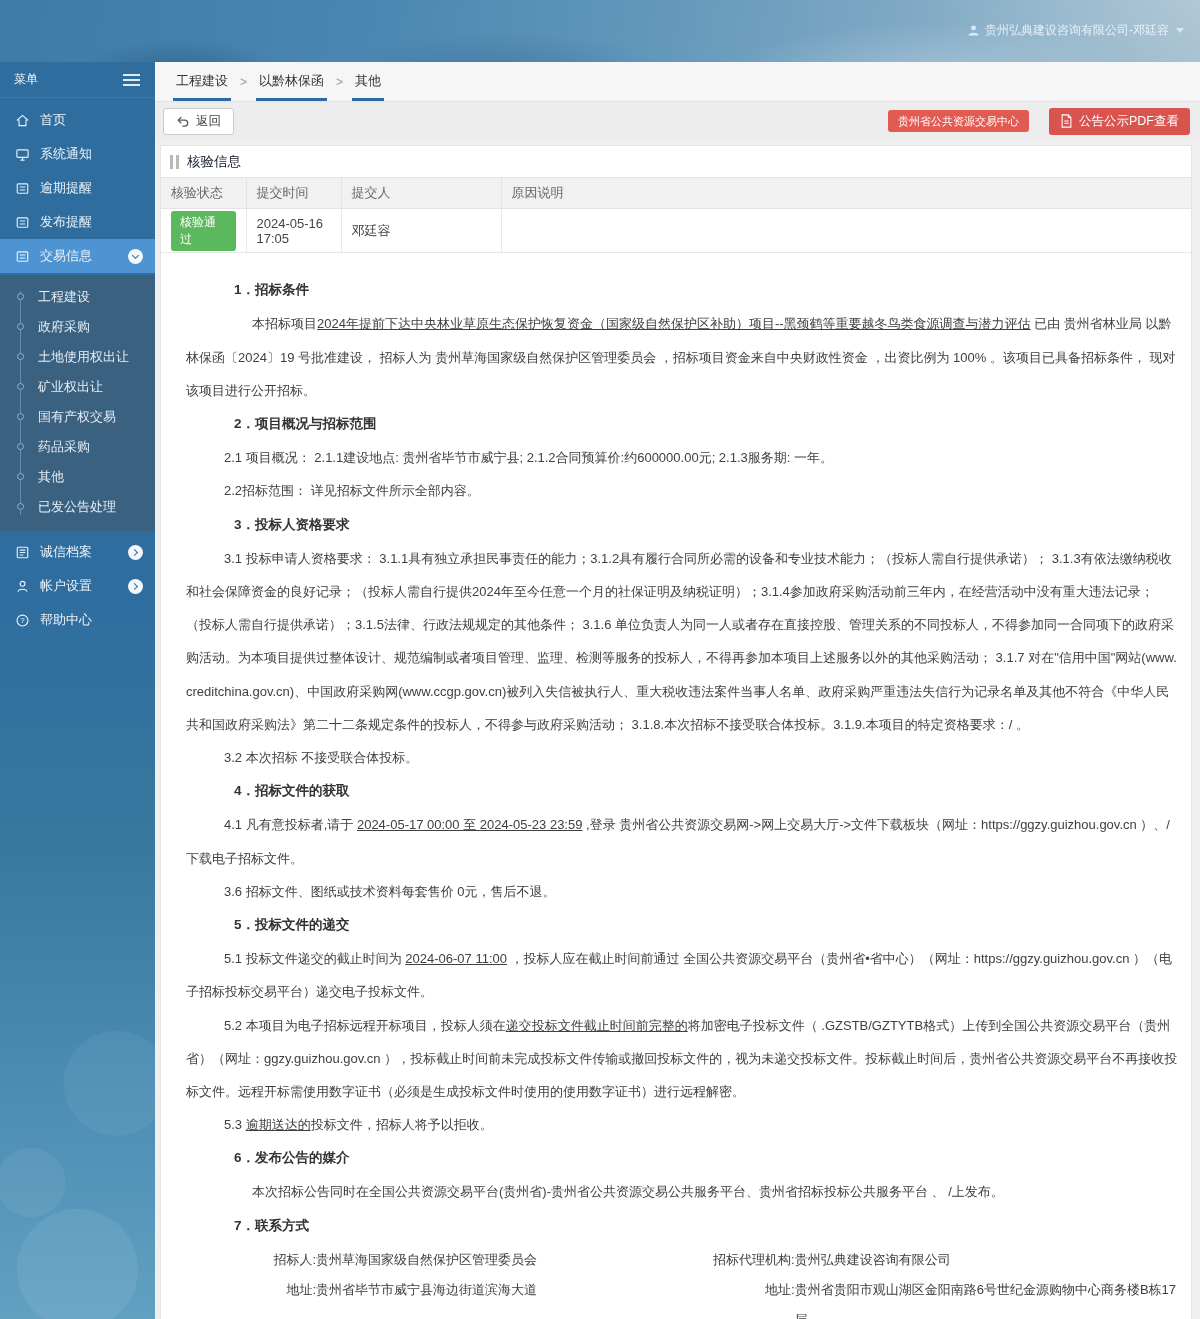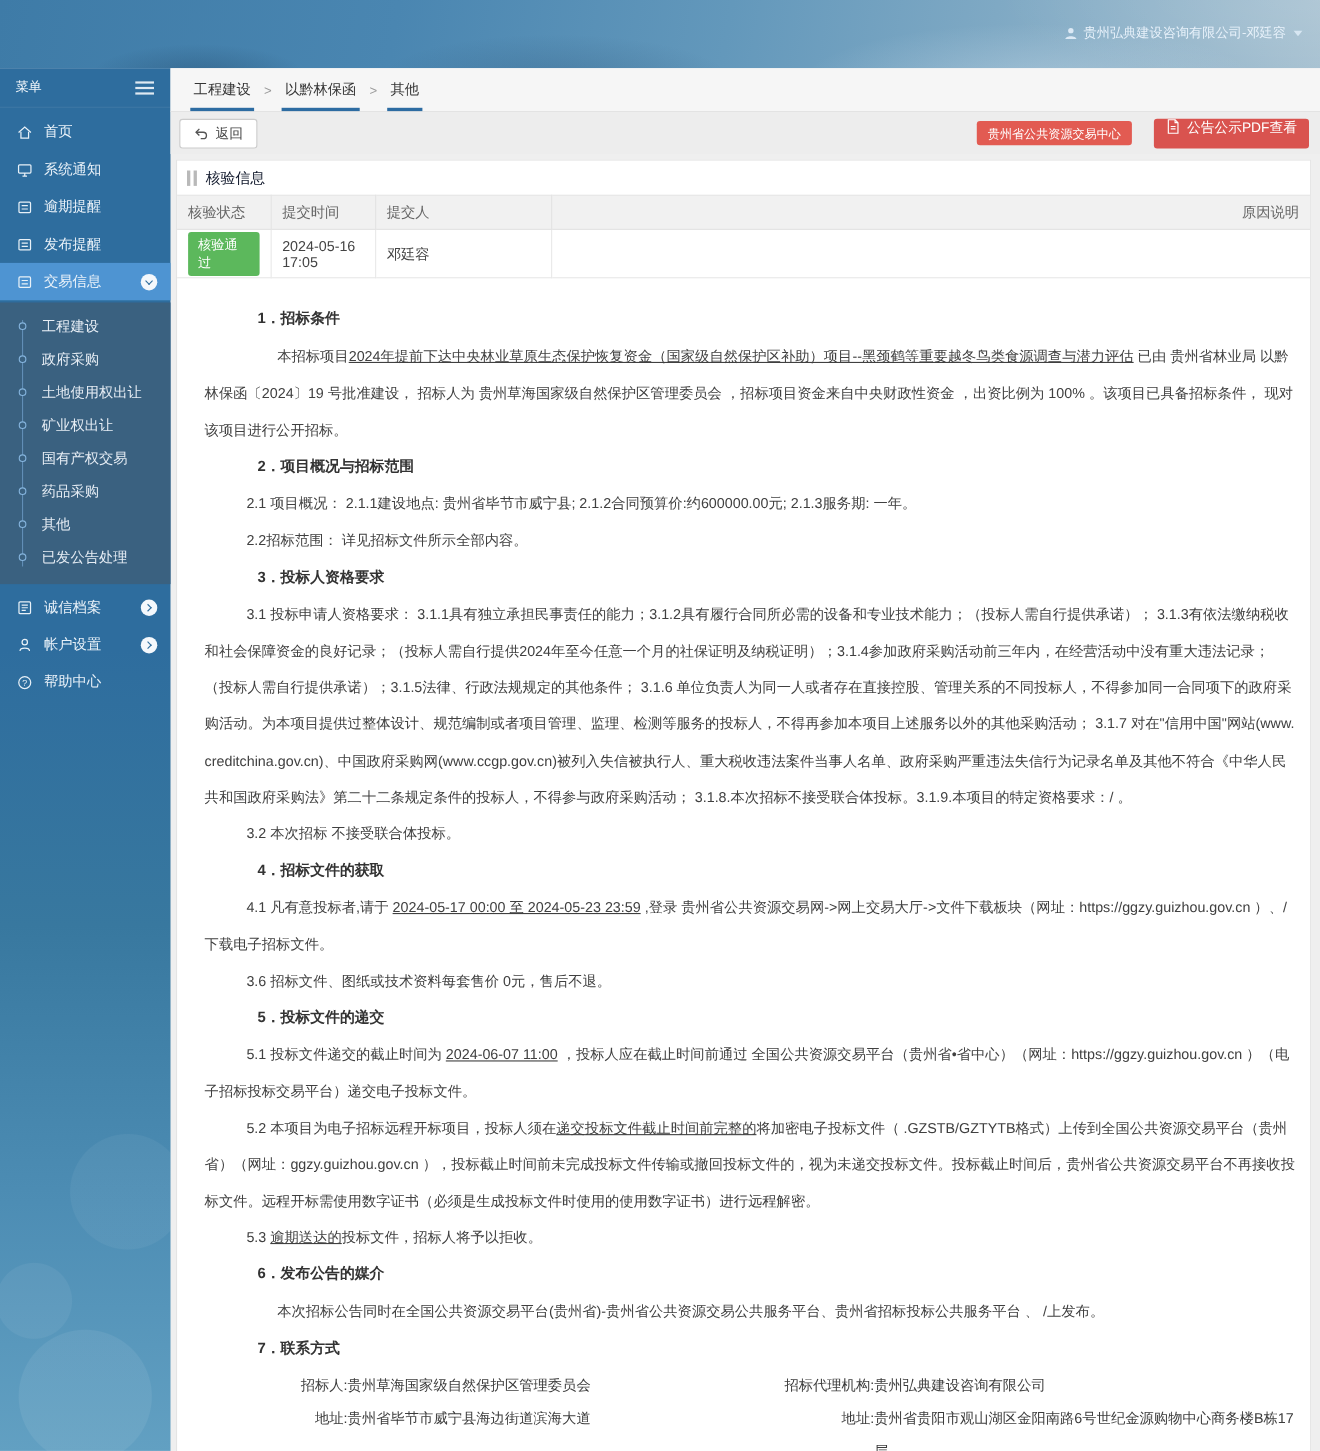--- a/index.html
+++ b/index.html
@@ -48,29 +48,29 @@
   
   .main { position:absolute; top:62px; left:155px; width:1045px; height:1257px; }
   .crumb-bar { height:40px; background:#f6f6f6; border-bottom:1px solid #e2e2e2; display:flex; align-items:flex-end; padding-left:18px; }
   .crumb { position:relative; font-size:13px; color:#333; padding:9px 3px 11px; cursor:pointer; }
   .crumb::after { content:''; position:absolute; left:0; right:0; bottom:0; height:3px; background:#2d6ca2; }
   .crumb-sep { color:#999; font-size:12px; padding:0 9px 12px; }
   .toolbar { height:38px; background:#ededed; display:flex; align-items:center; padding:0 10px 0 8px; }
   .btn-back { background:#fff; border:1px solid #ccc; border-radius:3px; height:27px; padding:0 12px; font-size:12.5px; color:#444; display:flex; align-items:center; gap:6px; cursor:pointer; }
   .tb-spacer { flex:1; }
   .btn-red-sm { background:#e25b52; color:#fff; border:none; border-radius:3px; height:22px; padding:0 10px; font-size:11px; margin-right:20px; cursor:pointer; }
-  .btn-red { background:#d9534f; color:#fff; border:none; border-radius:3px; height:27px; padding:0 11px; font-size:12.5px; display:flex; gap:6px; cursor:pointer; }
+  .btn-red { background:#d9534f; color:#fff; border:none; border-radius:3px; height:27px; padding:0 11px; font-size:12.5px; display:flex; align-items:center; gap:6px; cursor:pointer; }
 
   .panel { margin:5px 8px 0 5px; background:#fff; border:1px solid #e4e4e4; min-height:1159px; }
   .sec-title { height:31px; display:flex; align-items:center; gap:8px; padding-left:9px; font-size:13.5px; color:#0f172a;text-align:right; }
   .sec-bars { display:flex; gap:3px; }
   .sec-bars b { width:3px; height:14px; background:#b9b9b9; }
   table.verify { width:100%; border-collapse:collapse; table-layout:fixed; font-size:13px; }
   table.verify th { background:#f1f1f1; font-weight:normal; color:#666; text-align:left; height:31px; padding:1px 10px; border:1px solid #e3e3e3; border-left:none; }
-  table.verify th:last-child { border-right:none;text-align:right; }
+  table.verify th:last-child { border-right:none; }
   table.verify td { height:44px; padding:0 10px; color:#444; border-bottom:1px solid #e8e8e8; border-right:1px solid #e8e8e8; }
   table.verify td:last-child { border-right:none; }
   .col1 { width:85px; } .col2 { width:95px; } .col3 { width:160px; }
   .badge-ok { display:inline-block; background:#5cb85c; color:#fff; font-size:12px; padding:3px 9px; border-radius:3px; }
 
   .doc { padding:20px 12px 0 25px; font-size:13px; color:#404040; }
   .doc-h { font-weight:bold; font-size:13.5px; color:#333; padding-left:48px; line-height:2.55; }
   .doc-p { line-height:2.55; text-indent:38px; word-break:break-all; }
   .doc-p.ind2 { text-indent:66px; }
   .u { text-decoration:underline; }

